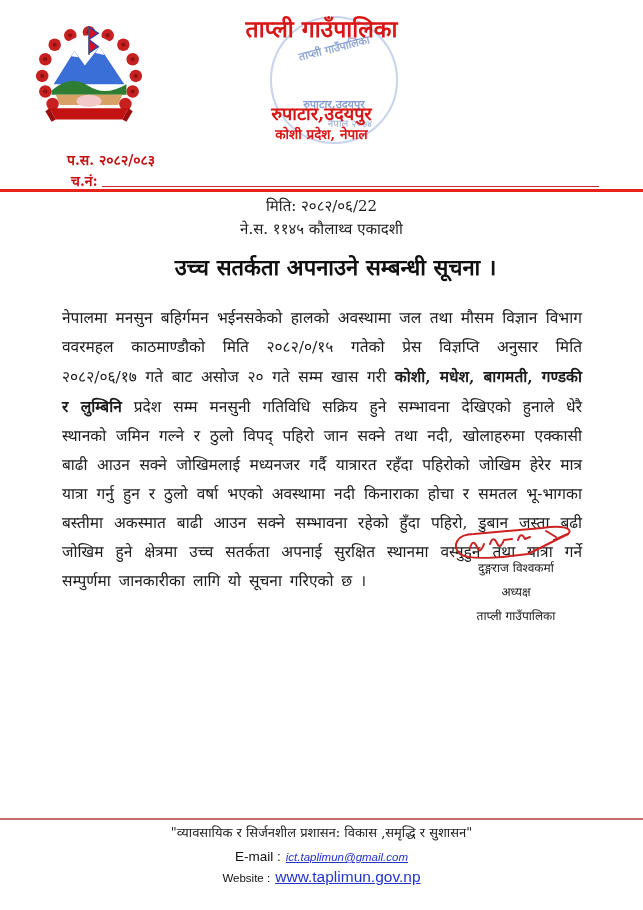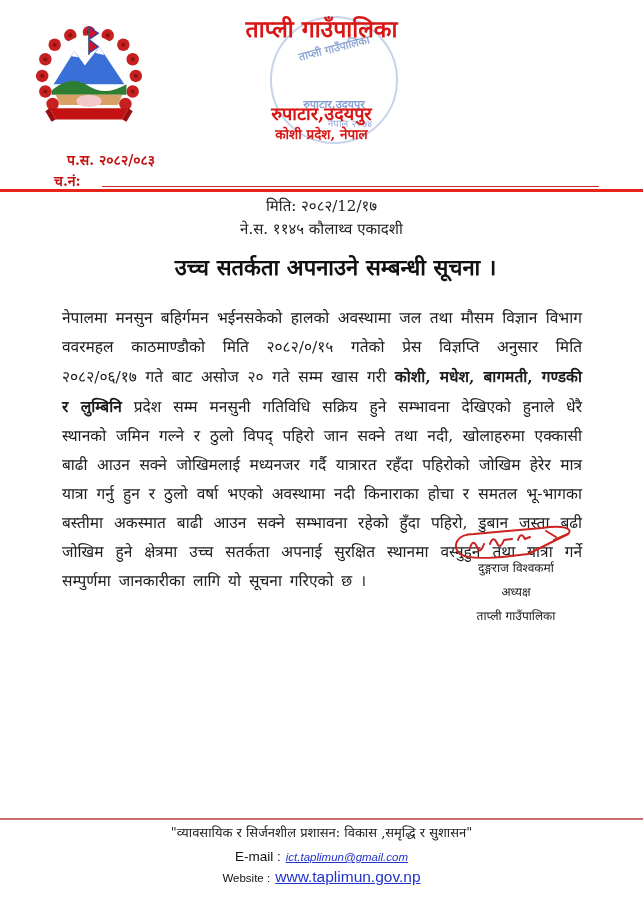--- a/index.html
+++ b/index.html
@@ -19,21 +19,21 @@
                       color:rgba(58,98,180,0.60); font-size:11px; font-weight:bold; }
   .stamp .st-bottom { position:absolute; left:16px; top:98px; width:124px; text-align:center;
                       color:rgba(58,98,180,0.55); font-size:10px; }
   .hdr { position:absolute; left:0; right:0; text-align:center; color:#d91616; font-weight:bold; z-index:1; }
   .hdr-muni     { top:12px;  font-size:23px; }
   .hdr-office   { top:50px;  font-size:30px; letter-spacing:1px; }
   .hdr-address  { top:101px; font-size:18px; }
   .hdr-province { top:125px; font-size:13.5px; }
   
   .ref-ps   { position:absolute; left:67px; top:150px; color:#c41111; font-weight:bold; font-size:14px; }
-  .ref-chno { position:absolute; left:54px; top:171px; color:#c41111; font-weight:bold; font-size:14px; }
+  .ref-chno { position:absolute; left:71px; top:171px; color:#c41111; font-weight:bold; font-size:14px; }
   .chno-line { position:absolute; left:102px; right:44px; top:186px; border-top:1.5px solid #cc2a2a; }
   .rule-top  { position:absolute; left:0; right:0; top:189px; height:2.5px; background:#e8231a; }
   
   .date-block { position:absolute; left:0; right:0; top:195px; text-align:center;
                 color:#1c1c1c; font-size:15px; line-height:23px; }
   
   .title { position:absolute; left:0; right:0; top:251px; text-align:center;
            color:#111; font-size:22px; font-weight:bold;margin-left:28px; }
   
   .body-text {
@@ -123,21 +123,21 @@
   <div class="hdr hdr-muni">ताप्ली गाउँपालिका</div>
   <div class="hdr hdr-address">रुपाटार,उदयपुर</div>
   <div class="hdr hdr-province">कोशी प्रदेश, नेपाल</div>
 
   <div class="ref-ps">प.स. २०८२/०८३</div>
   <div class="ref-chno">च.नं:</div>
   <div class="chno-line"></div>
   <div class="rule-top"></div>
 
   <div class="date-block">
-    <div>मिति: २०८२/12/१७</div>
+    <div>मिति: २०८२/०६/22</div>
     <div>ने.स. ११४५ कौलाथ्व एकादशी</div>
   </div>
 
   <div class="title">उच्च सतर्कता अपनाउने सम्बन्धी सूचना  ।</div>
 
   <div class="body-text">
     <span>नेपालमा मनसुन बहिर्गमन भईनसकेको हालको अवस्थामा जल तथा मौसम विज्ञान विभाग ववरमहल काठमाण्डौको मिति २०८२/०/१५ गतेको प्रेस विज्ञप्ति अनुसार मिति २०८२/०६/१७ गते बाट असोज २० गते सम्म खास गरी </span><span class="bold">कोशी, मधेश, बागमती, गण्डकी र लुम्बिनि</span><span> प्रदेश सम्म मनसुनी गतिविधि सक्रिय हुने सम्भावना देखिएको हुनाले धेरै स्थानको जमिन गल्ने र ठुलो विपद् पहिरो जान सक्ने तथा नदी, खोलाहरुमा एक्कासी बाढी आउन सक्ने जोखिमलाई मध्यनजर गर्दै यात्रारत रहँदा पहिरोको जोखिम हेरेर मात्र यात्रा गर्नु हुन र ठुलो वर्षा भएको अवस्थामा नदी किनाराका होचा र समतल भू-भागका बस्तीमा अकस्मात बाढी आउन सक्ने सम्भावना रहेको हुँदा पहिरो, डुबान जस्ता बढी जोखिम हुने क्षेत्रमा उच्च सतर्कता अपनाई सुरक्षित स्थानमा वस्नुहुन तथा यात्रा गर्ने सम्पुर्णमा जानकारीका लागि यो सूचना गरिएको छ ।</span>
   </div>
 
   <svg class="sig-scribble" viewBox="0 0 130 42">

